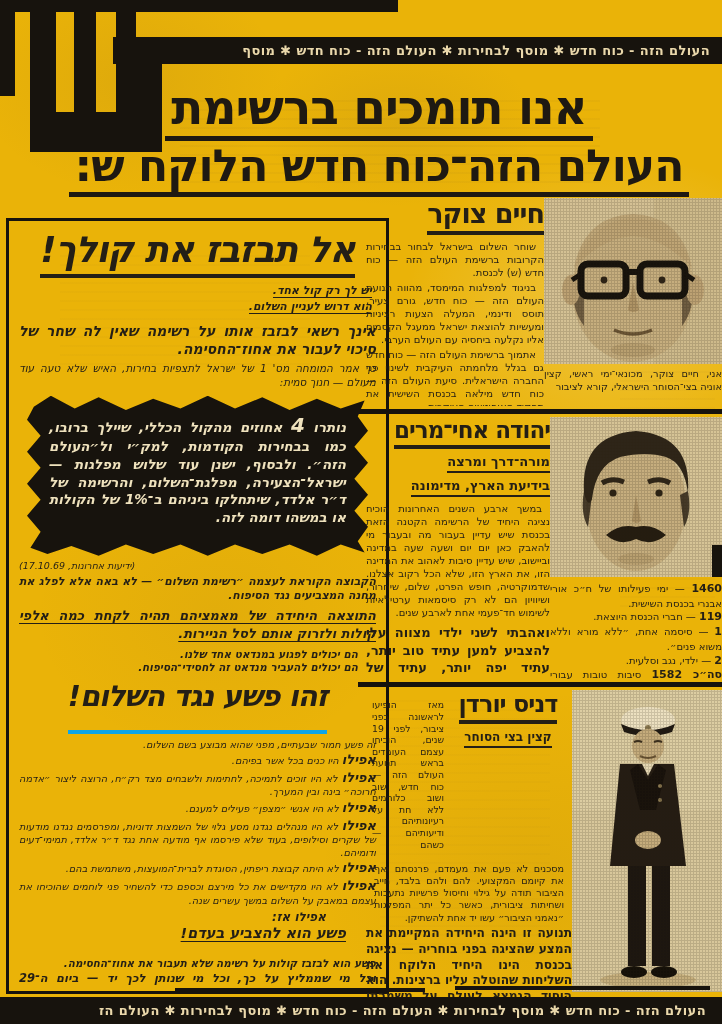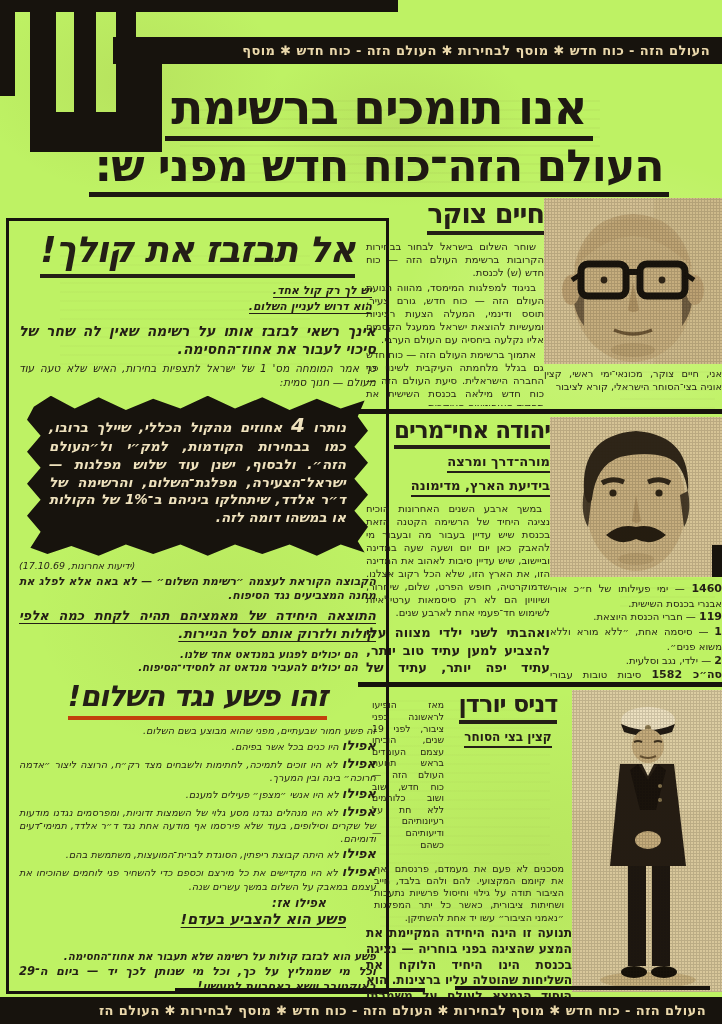--- a/index.html
+++ b/index.html
@@ -1,17 +1,17 @@
 <!DOCTYPE html>
 <html lang="he" dir="rtl"><head>
 <meta charset="utf-8">
 <style>
   html,body{margin:0;padding:0;background:#6b6458;}
   .page{position:relative;width:722px;height:1024px;margin:0 auto;overflow:hidden;
-        background:#bef264;font-family:"DejaVu Sans",sans-serif;color:#241f16;direction:rtl;}
+        background:#eab308;font-family:"DejaVu Sans",sans-serif;color:#241f16;direction:rtl;}
   .page::before{content:"";position:absolute;inset:0;pointer-events:none;
      background:
        radial-gradient(220px 160px at 18% 8%, rgba(120,90,40,.10), transparent 70%),
        radial-gradient(300px 220px at 85% 30%, rgba(255,248,220,.25), transparent 70%),
        radial-gradient(260px 200px at 30% 60%, rgba(120,90,40,.07), transparent 70%),
        radial-gradient(320px 260px at 75% 85%, rgba(110,80,35,.08), transparent 70%),
        radial-gradient(200px 120px at 55% 12%, rgba(120,95,45,.10), transparent 70%);}
   .ghost{position:absolute;pointer-events:none;opacity:.55;
      background:repeating-linear-gradient(180deg, rgba(95,75,40,.075) 0 2px, transparent 2px 9px);}
   .abs{position:absolute;}
@@ -40,26 +40,26 @@
   .quote-box{background:#17130d;color:#efe2bd;margin:4px 8px;padding:16px 22px 18px;height:126px;overflow:hidden;
      clip-path:polygon(2% 7%,7% 0%,14% 8%,21% 1%,29% 9%,37% 2%,45% 8%,53% 0%,61% 8%,69% 1%,77% 9%,85% 2%,92% 8%,99% 3%,97% 13%,100% 22%,96% 32%,100% 42%,96% 52%,100% 62%,96% 72%,100% 82%,97% 91%,99% 98%,92% 93%,85% 100%,77% 93%,69% 99%,61% 93%,53% 100%,45% 93%,37% 99%,29% 93%,21% 100%,13% 94%,6% 99%,1% 95%,4% 85%,0% 75%,4% 65%,0% 55%,4% 45%,0% 35%,4% 25%,0% 15%);}
   .quote-box p{margin:0;font-size:13.5px;font-weight:bold;line-height:1.32;text-align:justify;}
   .q-num{font-size:20px;}
   .bx-source{font-size:9.5px;text-align:left;margin:3px 0 4px;}
   .bx-para2{font-size:11px;font-weight:bold;line-height:1.3;margin:2px 0 4px;text-align:justify;}
   .bx-bold2{font-size:13px;font-weight:bold;line-height:1.4;margin:2px 0 4px;text-align:justify;
             text-decoration:underline;text-underline-offset:3px;}
   .bx-line34{font-size:10.5px;font-weight:bold;text-align:right;margin:1px 18px 1px 0;}
   .bx-head2{text-align:center;margin:6px 0 5px;}
-  .bx-head2 span{display:inline-block;font-size:29px;font-weight:bold;border-bottom:4px solid #c2410c;
-                 padding-bottom:3px;letter-spacing:-1px;}
+  .bx-head2 span{display:inline-block;font-size:29px;font-weight:bold;border-bottom:4px solid #0ea5e9;
+                 padding-bottom:17px;letter-spacing:-1px;}
   .afilu{font-size:9.8px;line-height:1.28;margin:1px 0;text-align:justify;}
   .afilu b{font-size:13px;}
   .bx-az{font-size:12px;font-weight:bold;text-align:right;margin:3px 50px 1px 0;}
-  .bx-crime{font-size:14.5px;font-weight:bold;text-align:right;margin:1px 30px 23px 0;
+  .bx-crime{font-size:14.5px;font-weight:bold;text-align:right;margin:1px 30px 16px 0;
             text-decoration:underline;text-underline-offset:3px;}
   .bx-crime2{font-size:10.5px;font-weight:bold;margin:2px 0;text-align:justify;}
   .bx-crime3{font-size:11.5px;font-weight:bold;line-height:1.3;margin:2px 0 6px;text-align:justify;}
   .bx-ata{font-size:14px;font-weight:bold;line-height:1.45;margin:2px 0;text-align:justify;
           text-decoration:underline;text-underline-offset:3px;}
   
   .right-col{position:absolute;left:358px;top:198px;width:364px;}
   .article{position:relative;display:flex;overflow:hidden;}
   .sep{height:5px;background:#17130d;margin:3px 0;}
   .photo-col{flex:0 0 auto;}
@@ -116,21 +116,21 @@
       <rect x="88" y="0" width="20" height="110" fill="#17130d"></rect>
       <rect x="106" y="32" width="28" height="112" fill="#17130d"></rect>
     </svg>
   </div>
   <div class="strip strip-top">
     <span>העולם הזה - כוח חדש ✱ מוסף לבחירות ✱ העולם הזה - כוח חדש ✱ מוסף</span>
   </div>
 
   <div class="headline">
     <span class="hl1">אנו תומכים ברשימת</span><br>
-    <span class="hl2">העולם הזה־כוח חדש מפני ש:</span>
+    <span class="hl2">העולם הזה־כוח חדש הלוקח ש:</span>
   </div>
 
   <div class="left-box">
     <div class="bx-title">
       <span>אל תבזבז את קולך!</span>
     </div>
     <div class="bx-lead">
       <span>יש לך רק קול אחד.</span><br>
       <span>הוא דרוש לעניין השלום.</span>
     </div>

